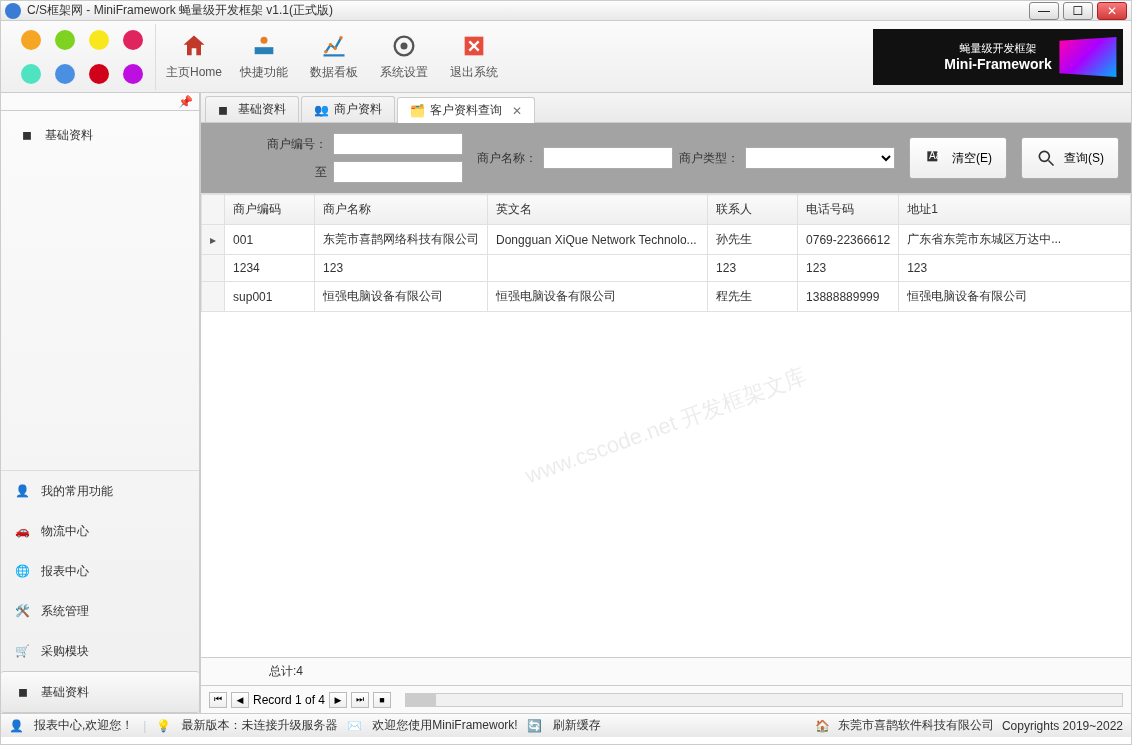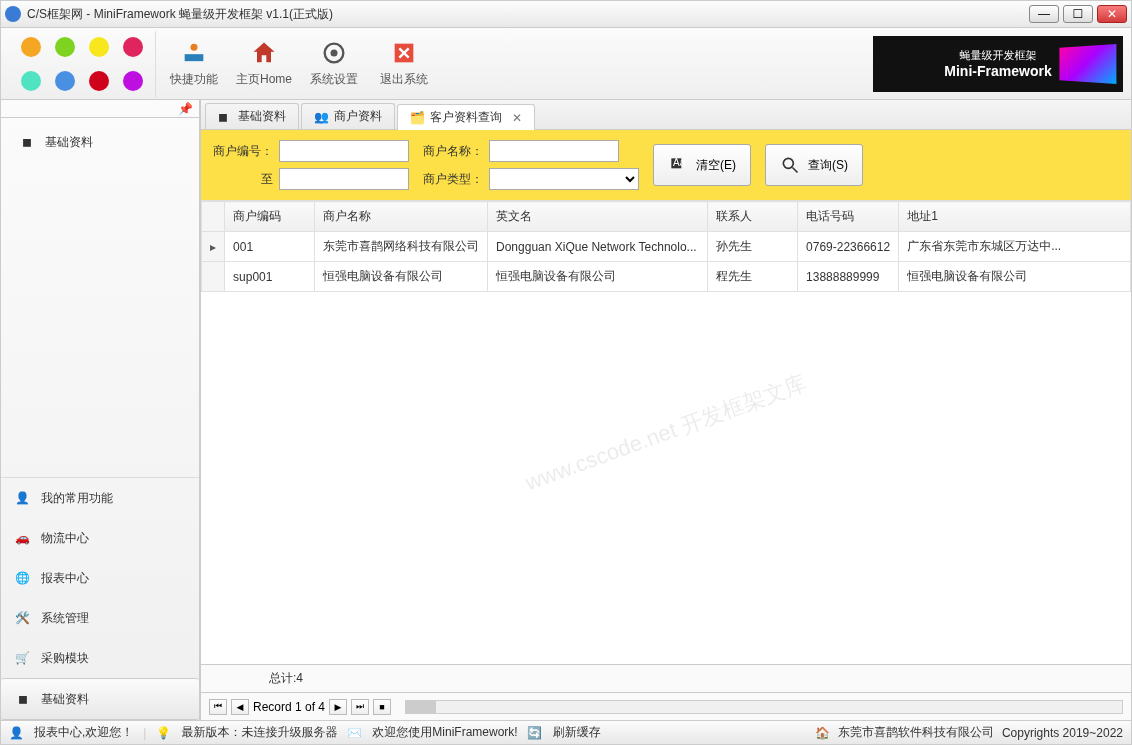--- a/index.html
+++ b/index.html
@@ -1,18 +1,18 @@
 <!DOCTYPE html>
 <html><head>
 <meta charset="utf-8">
 <style>
 * { box-sizing: border-box; margin: 0; padding: 0; font-family: "Microsoft YaHei", Arial, sans-serif; font-size: 12px; }
 body { background: #fff; width: 1132px; height: 745px; overflow: hidden; border: 1px solid #ccc; }
 
-.titlebar { height: 27px; background: linear-gradient(#fdfdfd,#e8e8e8); border-bottom: 1px solid #ccc; display: flex; align-items: center; padding: 0 4px; }
+.titlebar { height: 20px; background: linear-gradient(#fdfdfd,#e8e8e8); border-bottom: 1px solid #ccc; display: flex; align-items: center; padding: 0 4px; }
 .titlebar .app-icon { width: 16px; height: 16px; background: #3a7bd5; border-radius: 50%; margin-right: 6px; }
 .titlebar .title-text { flex: 1; color: #333; }
 .titlebar .winbtns { display: flex; gap: 4px; }
 .winbtn { width: 30px; height: 18px; border: 1px solid #888; border-radius: 3px; background: linear-gradient(#fff,#ddd); display: flex; align-items: center; justify-content: center; cursor: pointer; }
 .winbtn.close { background: linear-gradient(#f77c7c,#d43b3b); border-color: #a22; color: #fff; }
 
 .ribbon { height: 72px; background: linear-gradient(#fbfbfb,#efefef); border-bottom: 1px solid #ccc; display: flex; align-items: center; padding: 4px 8px; gap: 6px; }
 .toolbox { display: grid; grid-template-columns: repeat(4, 28px); grid-template-rows: 28px 28px; gap: 6px; padding: 2px 8px; border-right: 1px solid #ddd; }
 .tool-dot { width: 20px; height: 20px; border-radius: 50%; margin: auto; }
 .ribbon-btn { width: 64px; height: 60px; display: flex; flex-direction: column; align-items: center; justify-content: center; gap: 4px; cursor: pointer; border-radius: 4px; }
@@ -31,21 +31,21 @@
 .sb-bottom .sb-item { padding: 10px 12px; }
 .sb-bottom .sb-item.active { background: linear-gradient(#fbfbfb,#e8e8e8); border-top: 1px solid #ccc; border-bottom: 1px solid #ccc; }
 
 .content { flex: 1; display: flex; flex-direction: column; }
 .tabs { height: 30px; background: linear-gradient(#f5f5f5,#eaeaea); border-bottom: 1px solid #ccc; display: flex; align-items: flex-end; padding-left: 4px; }
 .tab { height: 26px; padding: 0 12px; border: 1px solid #ccc; border-bottom: none; margin-right: 2px; background: linear-gradient(#f5f5f5,#eaeaea); display: flex; align-items: center; gap: 6px; border-radius: 3px 3px 0 0; cursor: pointer; color: #333; }
 .tab.active { background: #fff; position: relative; top: 1px; }
 .tab .ic { width: 14px; height: 14px; }
 .tab .x { color: #777; margin-left: 4px; }
 
-.searchbar { padding: 10px 12px; background: #fde047; display: flex; flex-wrap: wrap; gap: 6px 14px; align-items: center; border-bottom: 1px solid #ddd; }
+.searchbar { padding: 10px 12px; background: #a3a3a3; display: flex; flex-wrap: wrap; gap: 6px 14px; align-items: center; border-bottom: 1px solid #ddd; justify-content: flex-end; }
 .fld { display: flex; align-items: center; gap: 6px; }
 .fld label { color: #333; }
 .fld input, .fld select { border: 1px solid #aaa; height: 22px; padding: 0 4px; background: #fff; }
 .fld input { width: 130px; }
 .fld select { width: 150px; }
 .bigbtn { height: 42px; padding: 0 14px; border: 1px solid #aaa; background: linear-gradient(#fff,#eee); display: flex; align-items: center; gap: 8px; cursor: pointer; border-radius: 3px; }
 .bigbtn svg { width: 20px; height: 20px; }
 
 .grid { flex: 1; overflow: auto; position: relative; }
 table { border-collapse: collapse; width: 100%; }
@@ -85,30 +85,40 @@
     <div class="tool-dot" style="background:#7ed321"></div>
     <div class="tool-dot" style="background:#f8e71c"></div>
     <div class="tool-dot" style="background:#e0245e"></div>
     <div class="tool-dot" style="background:#50e3c2"></div>
     <div class="tool-dot" style="background:#4a90e2"></div>
     <div class="tool-dot" style="background:#d0021b"></div>
     <div class="tool-dot" style="background:#bd10e0"></div>
   </div>
   <div class="ribbon-btn">
     <svg viewBox="0 0 24 24">
+        <path fill="#c0392b" d="M12 3l9 8h-3v9h-4v-6H10v6H6v-9H3z"></path>
+      </svg>
+    <span class="lbl">主页Home</span>
+  </div>
+  <div class="ribbon-btn">
+    <svg viewBox="0 0 24 24">
         <circle cx="12" cy="7" r="3" fill="#e67e22"></circle>
         <rect x="4" y="13" width="16" height="6" fill="#2980b9"></rect>
       </svg>
     <span class="lbl">快捷功能</span>
   </div>
   <div class="ribbon-btn">
     <svg viewBox="0 0 24 24">
-        <path fill="#c0392b" d="M12 3l9 8h-3v9h-4v-6H10v6H6v-9H3z"></path>
-      </svg>
-    <span class="lbl">主页Home</span>
+        <path stroke="#2980b9" stroke-width="2" fill="none" d="M3 20h18M5 17l4-6 4 3 5-9"></path>
+        <circle cx="5" cy="17" r="1.5" fill="#e67e22"></circle>
+        <circle cx="9" cy="11" r="1.5" fill="#e67e22"></circle>
+        <circle cx="13" cy="14" r="1.5" fill="#e67e22"></circle>
+        <circle cx="18" cy="5" r="1.5" fill="#e67e22"></circle>
+      </svg>
+    <span class="lbl">数据看板</span>
   </div>
   <div class="ribbon-btn">
     <svg viewBox="0 0 24 24">
         <circle cx="12" cy="12" r="8" fill="none" stroke="#555" stroke-width="2"></circle>
         <circle cx="12" cy="12" r="3" fill="#555"></circle>
       </svg>
     <span class="lbl">系统设置</span>
   </div>
   <div class="ribbon-btn">
     <svg viewBox="0 0 24 24">
@@ -182,21 +192,21 @@
       <div style="display:flex;flex-direction:column;gap:6px">
         <div class="fld">
           <label>商户编号：</label>
           <input type="text" style="">
         </div>
         <div class="fld" style="justify-content:flex-end">
           <label>至</label>
           <input type="text" style="">
         </div>
       </div>
-      <div style="display:flex;flex-direction:column;gap:6px">
+      <div style="display:flex;flex-direction:row;gap:6px">
         <div class="fld">
           <label>商户名称：</label>
           <input type="text" style="">
         </div>
         <div class="fld">
           <label>商户类型：</label>
           <select><option></option></select>
         </div>
       </div>
       <div class="bigbtn">
@@ -233,20 +243,29 @@
               <td class="rowhead">▸</td>
     <td>001</td>
     <td>东莞市喜鹊网络科技有限公司</td>
     <td>Dongguan XiQue Network Technolo...</td>
     <td>孙先生</td>
     <td>0769-22366612</td>
     <td>广东省东莞市东城区万达中...</td>
             </tr>
             <tr>
               <td class="rowhead"></td>
+    <td>1234</td>
+    <td>123</td>
+    <td></td>
+    <td>123</td>
+    <td>123</td>
+    <td>123</td>
+            </tr>
+            <tr>
+              <td class="rowhead"></td>
     <td>sup001</td>
     <td>恒强电脑设备有限公司</td>
     <td>恒强电脑设备有限公司</td>
     <td>程先生</td>
     <td>13888889999</td>
     <td>恒强电脑设备有限公司</td>
             </tr>
           </tbody>
       </table>
       <div class="watermark">www.cscode.net 开发框架文库</div>

